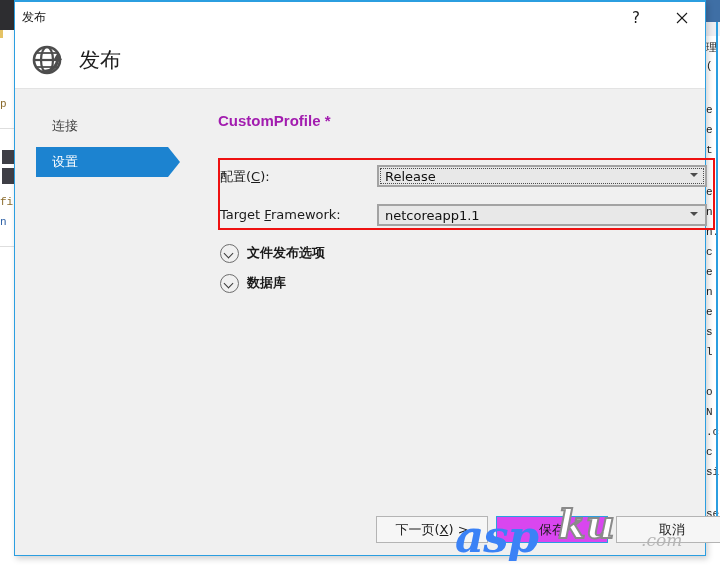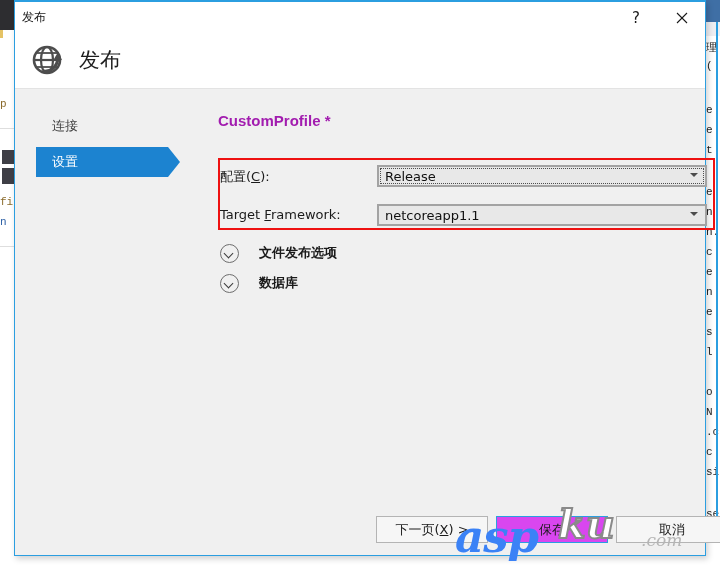--- a/index.html
+++ b/index.html
@@ -292,21 +292,21 @@
   .expander-icon::after {
     content: "";
     position: absolute;
     left: 4px; top: 5px;
     width: 6px; height: 6px;
     border-right: 1.6px solid #3a3a3a;
     border-bottom: 1.6px solid #3a3a3a;
     transform: rotate(45deg);
   }
   .expander-label {
-    margin-left: 20px;
+    margin-left: 8px;
     font-size: 13px;
     font-weight: bold;
     color: #1a1a1a;
     font-family: "DejaVu Sans", sans-serif;
   }
 
   
   .btn {
     position: absolute;
     top: 427px;

